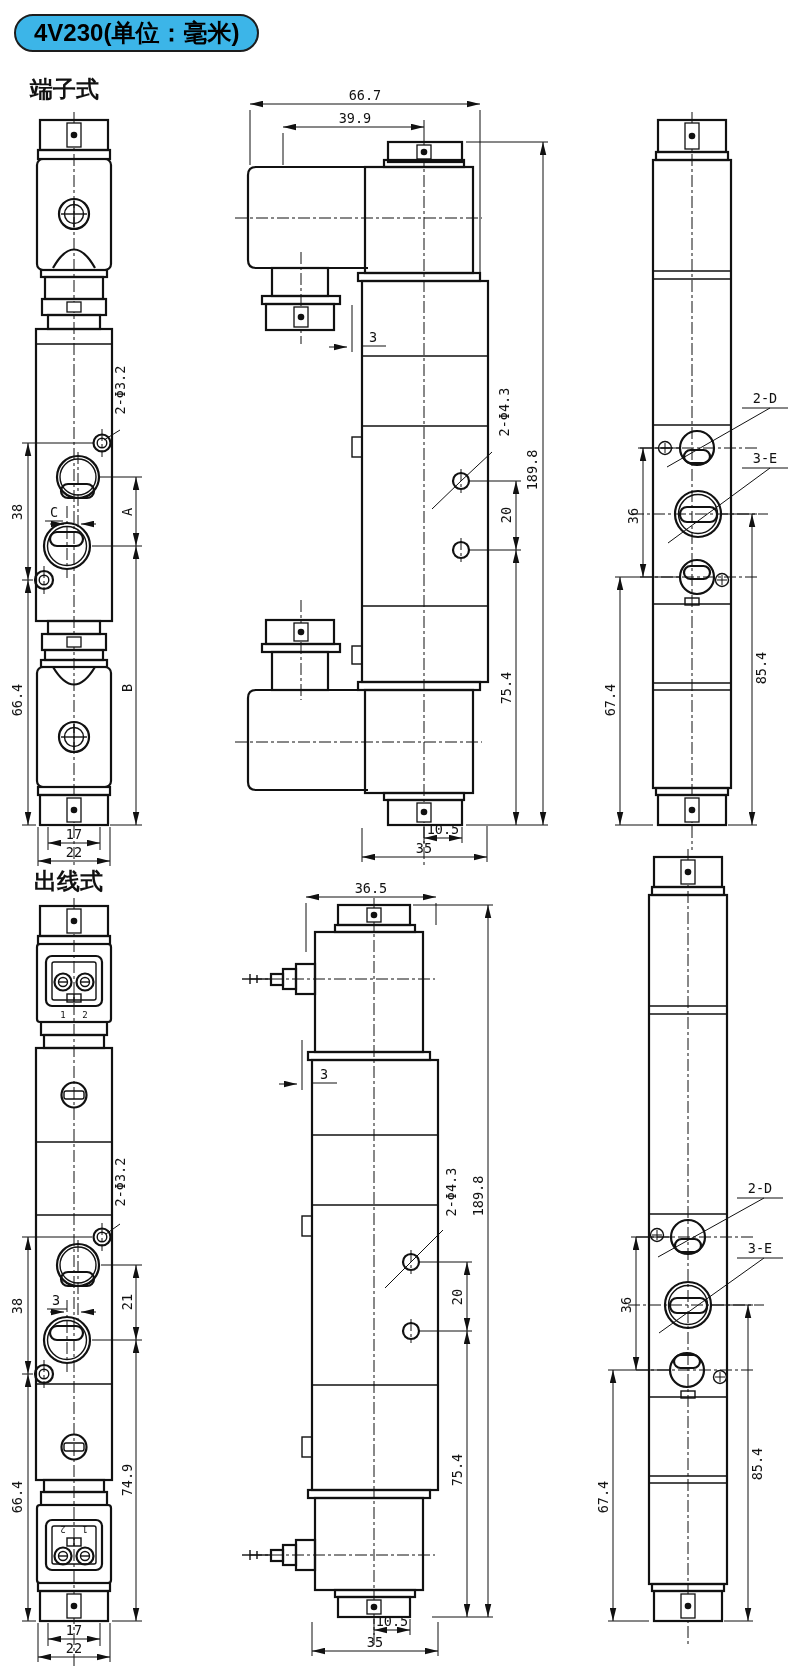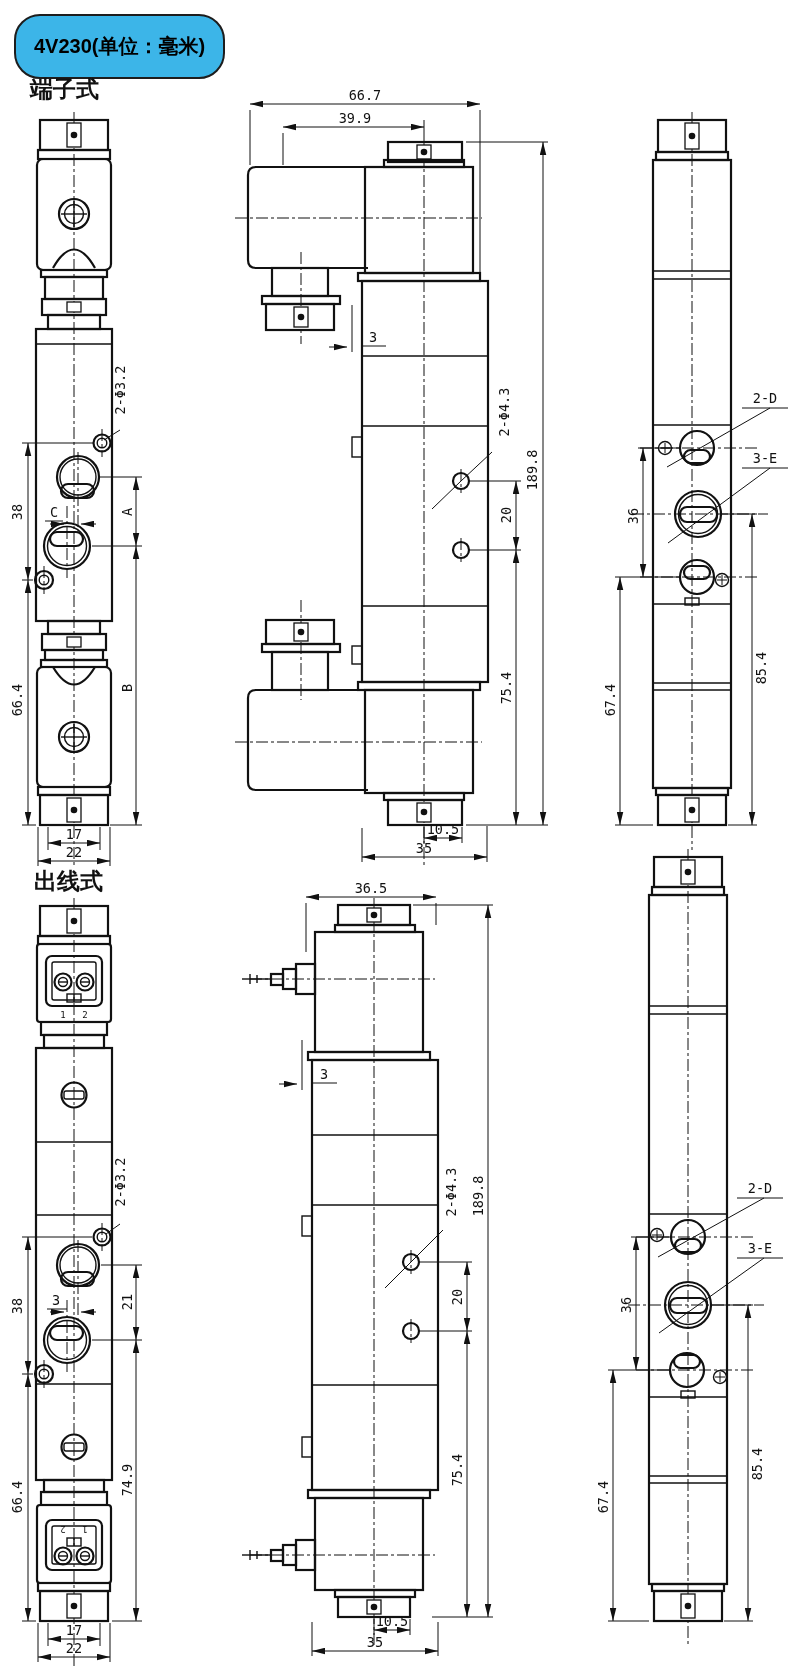--- a/index.html
+++ b/index.html
@@ -1,19 +1,19 @@
 <!DOCTYPE html>
 <html><head>
 <meta charset="utf-8">
 <style>
   html,body{margin:0;padding:0;background:#fff;}
   .canvas{position:relative;width:790px;height:1673px;background:#fff;overflow:hidden;
           font-family:"Liberation Sans",sans-serif;}
   .badge{position:absolute;left:14px;top:14px;background:#3cb5e8;border:2px solid #1d1d1d;
-         border-radius:26px;padding:17px 18px;font-size:20px;font-weight:bold;color:#000;
+         border-radius:26px;padding:1px 18px;font-size:24px;font-weight:bold;color:#000;
          font-family:"Liberation Sans",sans-serif;}
   .seclabel{position:absolute;font-size:23px;font-weight:600;color:#111;
             font-family:"Liberation Sans",sans-serif;}
   #sec1{left:30px;top:74px;}
   #sec2{left:34px;top:866px;font-family:Liberation Mono, monospace;}
   svg{position:absolute;left:0;top:0;}
   .o{fill:none;stroke:#111;stroke-width:2.2px;}
   .o2{fill:none;stroke:#111;stroke-width:1.4px;}
   .d{fill:none;stroke:#111;stroke-width:1px;}
   .c{fill:none;stroke:#111;stroke-width:1px;stroke-dasharray:12 3 3 3;}

